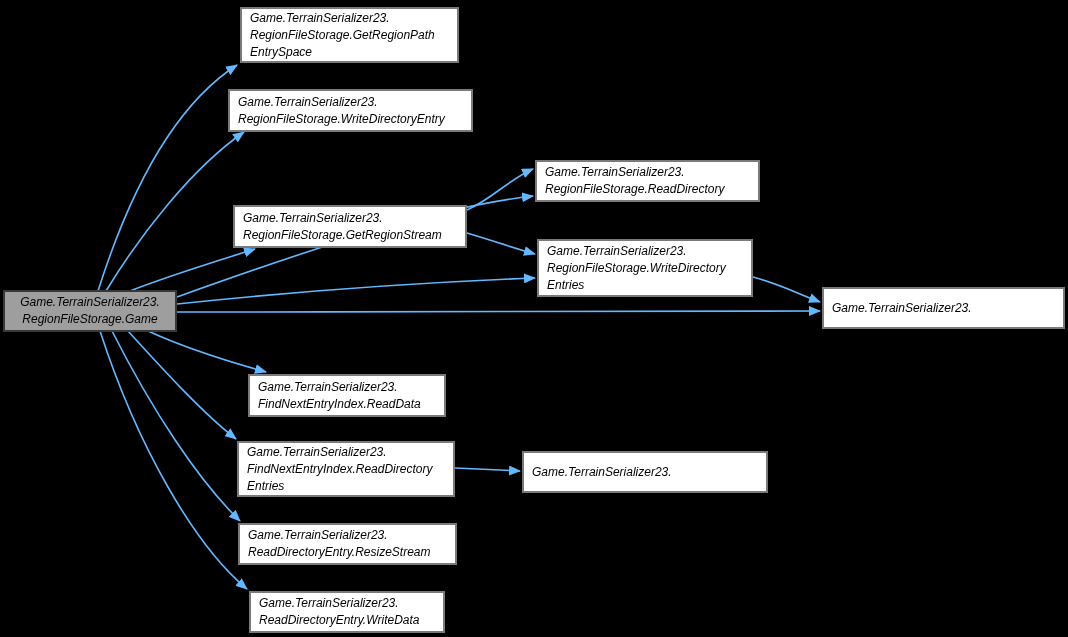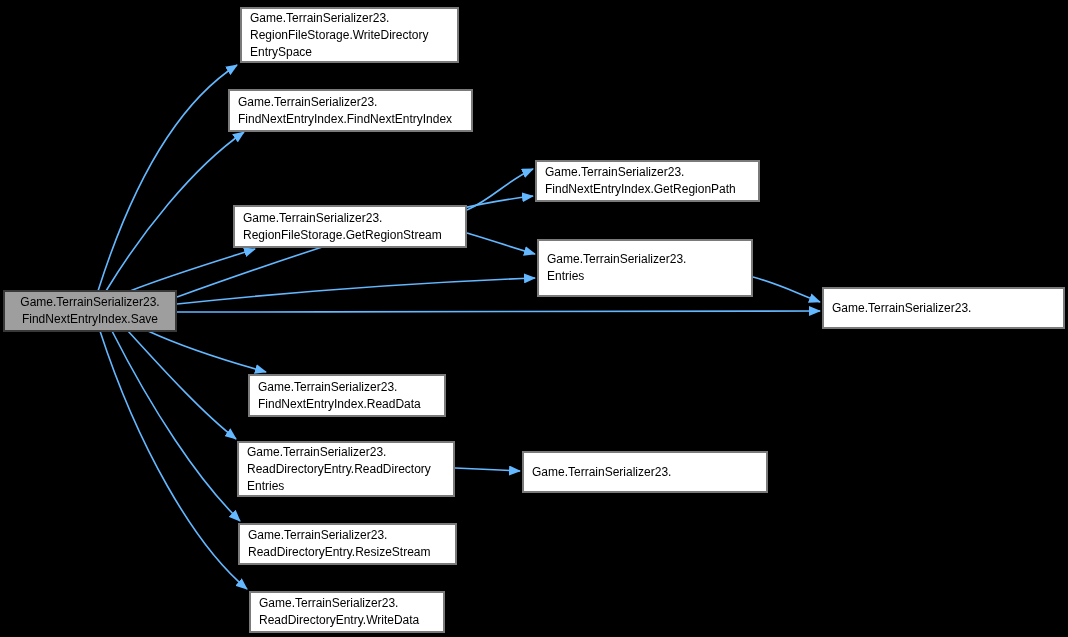--- a/index.html
+++ b/index.html
@@ -34,21 +34,21 @@
     justify-content: center;
     padding: 2px 8px;
     white-space: nowrap;
     cursor: pointer;
   }
   .node.focus {
     background: var(--focus_fill, #9e9e9e);
     border-color: var(--focus_border, #383838);
     text-align: center;
   }
-  .nline { text-align: left; }
+  .nline { text-align: left; font-style: italic; }
   .node.focus .nline { text-align: center; }
   .nline.center { text-align: left; }
 </style>
 </head>
 <body>
 
 <div class="canvas">
 
   <svg class="edges-layer" width="1068" height="637">
     <defs>
@@ -67,61 +67,62 @@
     <path d="M 112,331 C 152,410 198,480 240,521" fill="none" stroke-width="1.6" marker-end="url(#arrow)" stroke="#63b8ff"></path>
     <path d="M 100,331 C 137,445 194,545 247,589" fill="none" stroke-width="1.6" marker-end="url(#arrow)" stroke="#63b8ff"></path>
     <path d="M 467,210 C 492,199 508,180 533,169" fill="none" stroke-width="1.6" marker-end="url(#arrow)" stroke="#63b8ff"></path>
     <path d="M 467,233 C 494,241 510,247 535,254" fill="none" stroke-width="1.6" marker-end="url(#arrow)" stroke="#63b8ff"></path>
     <path d="M 753,277 C 782,285 796,293 820,302" fill="none" stroke-width="1.6" marker-end="url(#arrow)" stroke="#63b8ff"></path>
     <path d="M 455,468 C 478,469 498,470 520,471" fill="none" stroke-width="1.6" marker-end="url(#arrow)" stroke="#63b8ff"></path>
   </svg>
 
   <div class="node focus" style="left:3px; top:290px; width:174px; height:42px;">
     <div class="nline">Game.TerrainSerializer23.</div>
-    <div class="nline">FindNextEntryIndex.Save</div>
+    <div class="nline">RegionFileStorage.Game</div>
   </div>
 
   <div class="node" style="left:240px; top:7px; width:219px; height:56px;">
     <div class="nline">Game.TerrainSerializer23.</div>
-    <div class="nline">RegionFileStorage.WriteDirectory</div>
+    <div class="nline">RegionFileStorage.GetRegionPath</div>
     <div class="nline center">EntrySpace</div>
   </div>
 
   <div class="node" style="left:228px; top:89px; width:245px; height:43px;">
     <div class="nline">Game.TerrainSerializer23.</div>
-    <div class="nline">FindNextEntryIndex.FindNextEntryIndex</div>
+    <div class="nline">RegionFileStorage.WriteDirectoryEntry</div>
   </div>
 
   <div class="node" style="left:535px; top:160px; width:225px; height:42px;">
     <div class="nline">Game.TerrainSerializer23.</div>
-    <div class="nline">FindNextEntryIndex.GetRegionPath</div>
+    <div class="nline">RegionFileStorage.ReadDirectory</div>
   </div>
 
   <div class="node" style="left:233px; top:205px; width:234px; height:43px;">
     <div class="nline">Game.TerrainSerializer23.</div>
     <div class="nline">RegionFileStorage.GetRegionStream</div>
   </div>
 
   <div class="node" style="left:537px; top:239px; width:216px; height:58px;">
     <div class="nline">Game.TerrainSerializer23.</div>
+    <div class="nline">RegionFileStorage.WriteDirectory</div>
     <div class="nline center">Entries</div>
   </div>
 
   <div class="node" style="left:822px; top:287px; width:243px; height:42px;">
     <div class="nline">Game.TerrainSerializer23.</div>
   </div>
 
   <div class="node" style="left:248px; top:374px; width:198px; height:43px;">
     <div class="nline">Game.TerrainSerializer23.</div>
     <div class="nline">FindNextEntryIndex.ReadData</div>
   </div>
 
   <div class="node" style="left:237px; top:441px; width:218px; height:56px;">
     <div class="nline">Game.TerrainSerializer23.</div>
-    <div class="nline">ReadDirectoryEntry.ReadDirectory</div>
+    <div class="nline">FindNextEntryIndex.ReadDirectory</div>
     <div class="nline center">Entries</div>
   </div>
 
   <div class="node" style="left:522px; top:451px; width:246px; height:42px;">
     <div class="nline">Game.TerrainSerializer23.</div>
   </div>
 
   <div class="node" style="left:238px; top:523px; width:219px; height:42px;">
     <div class="nline">Game.TerrainSerializer23.</div>
     <div class="nline">ReadDirectoryEntry.ResizeStream</div>

